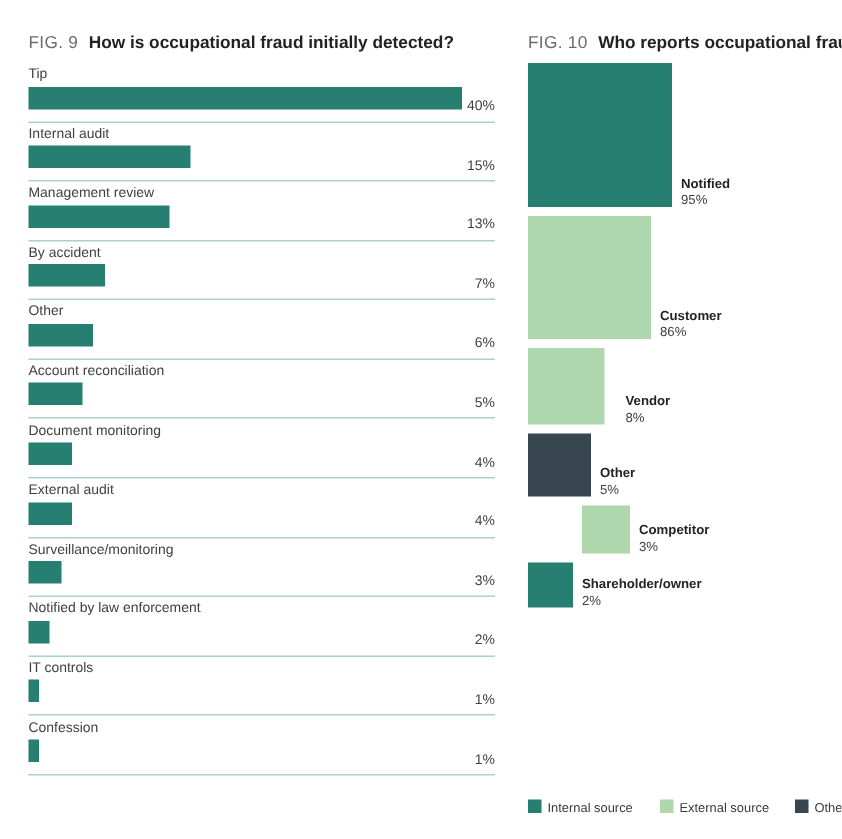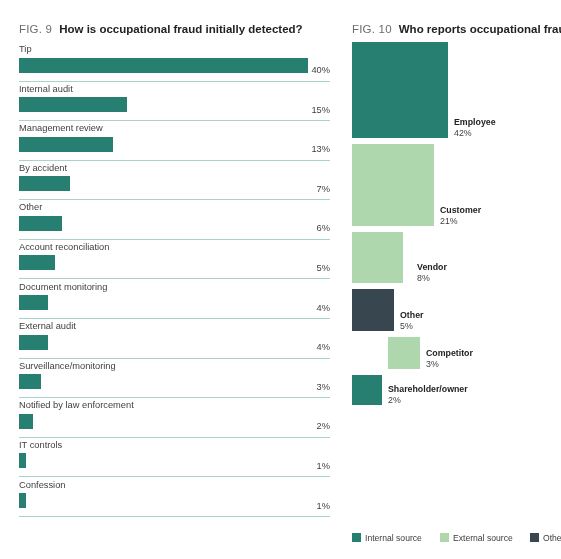--- a/index.html
+++ b/index.html
@@ -257,29 +257,29 @@
 </div>
 
 <div id="fig10">
   <div class="fig-title">
     <span class="fig-num">FIG. 10</span><span class="fig-head">Who reports occupational fraud?</span>
   </div>
   <div class="blocks" id="fig10-blocks">
       <div class="block-row" style="height: 96px;">
         <div class="block-swatch" style="width: 96px; height: 96px; background: rgb(39, 127, 114);"></div>
         <div class="block-caption" style="left: 102px; top: 75px;">
-          <span class="nm">Employee</span>
-          <span class="pc">42%</span>
+          <span class="nm">Notified</span>
+          <span class="pc">95%</span>
         </div>
       </div>
       <div class="block-row" style="height: 82px;">
         <div class="block-swatch" style="width: 82px; height: 82px; background: rgb(174, 215, 174);"></div>
         <div class="block-caption" style="left: 88px; top: 61px;">
           <span class="nm">Customer</span>
-          <span class="pc">21%</span>
+          <span class="pc">86%</span>
         </div>
       </div>
       <div class="block-row" style="height: 51px;">
         <div class="block-swatch" style="width: 51px; height: 51px; background: rgb(174, 215, 174);"></div>
         <div class="block-caption" style="left: 65px; top: 30px;">
           <span class="nm">Vendor</span>
           <span class="pc">8%</span>
         </div>
       </div>
       <div class="block-row" style="height: 42px;">

